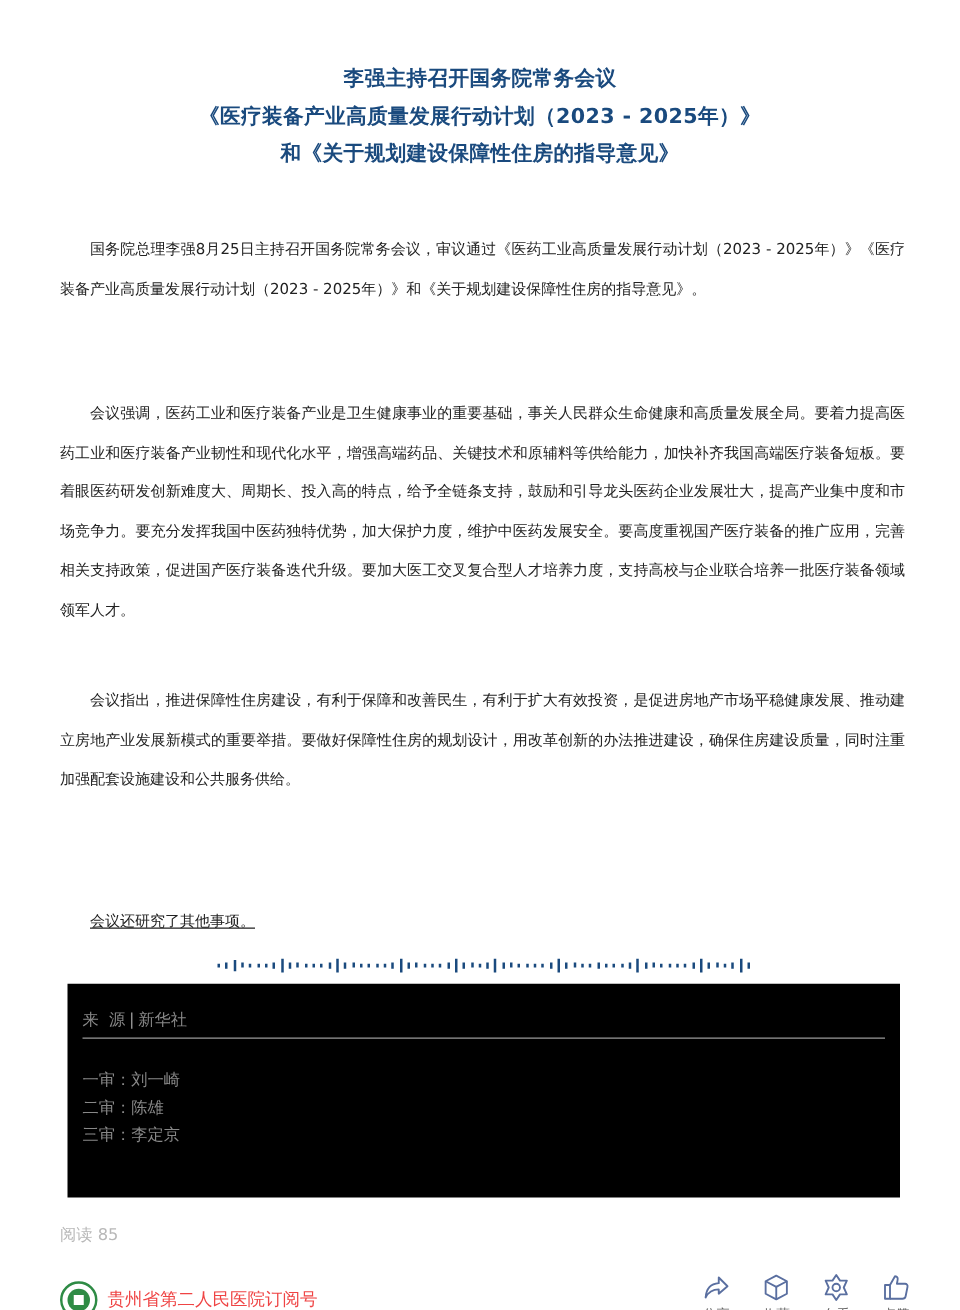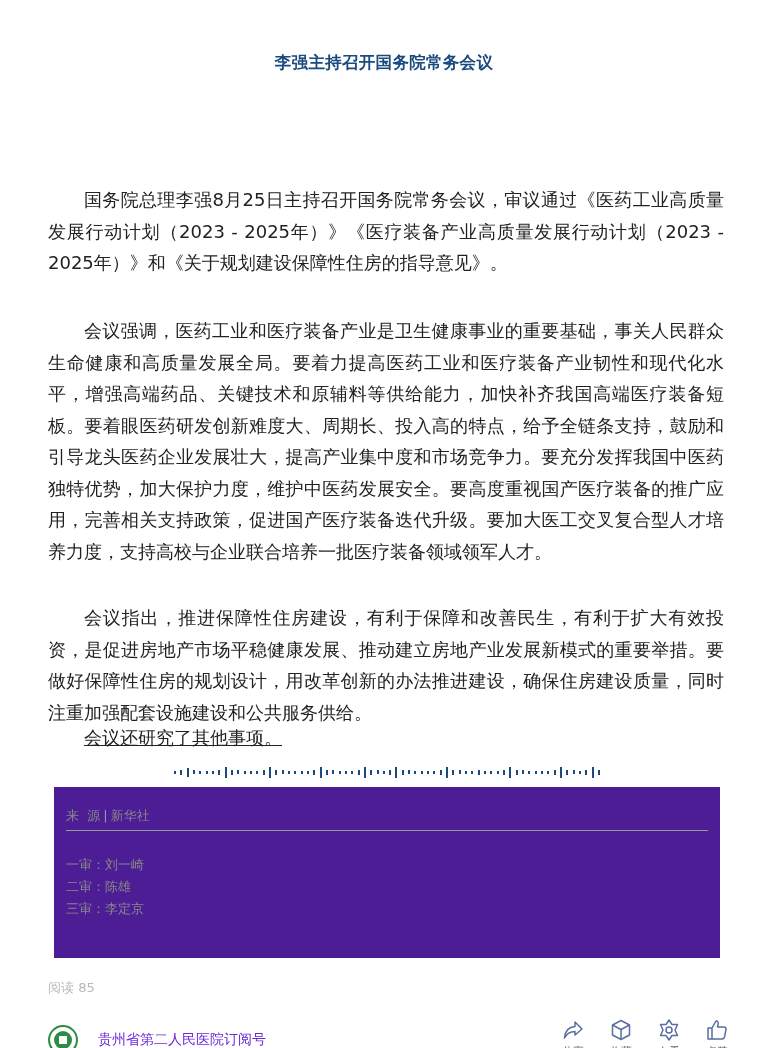--- a/index.html
+++ b/index.html
@@ -1,48 +1,50 @@
 <!DOCTYPE html>
 <html><head>
 <meta charset="utf-8">
 <style>
   html, body { margin:0; padding:0; background:#ffffff; }
   body { width:768px; height:1048px; overflow:hidden; position:relative;
          font-family:"DejaVu Sans","Liberation Sans",sans-serif; color:#222; }
   .title-block { position:absolute; top:48px; left:0; width:768px; text-align:center; }
   .title-line { color:#1a4a7e; font-weight:bold; font-size:16.5px; line-height:30px; letter-spacing:0.3px; }
-  .article { position:absolute; left:48px; width:676px; font-size:18px; line-height:31.5px; color:#222; text-align:justify; }
+  .article { position:absolute; left:48px; width:676px; font-size:12px; line-height:31.5px; color:#222; text-align:justify; }
   .para { margin:0; text-indent:2em; }
   .p1 { top:184px; }
   .p2 { top:315px; }
-  .p3 { top:602px; }
+  .p3 { top:545px; }
   .p4 { top:722px;text-decoration:underline; }
   .divider { position:absolute; top:766px; left:174px; width:426px; height:12px; display:flex; align-items:center; justify-content:space-between; }
   .divider span { display:block; background:#1a4a7e; width:2px; }
-  .src-box { position:absolute; top:787px; left:54px; width:666px; height:171px; background:#4c1d95; }
+  .src-box { position:absolute; top:787px; left:54px; width:666px; height:171px; background:#000000; }
   .src-line { position:absolute; top:20px; left:12px; font-size:13px; color:#888; }
   .src-line .bar { color:#999; margin:0 3px; }
   .src-rule { position:absolute; top:43px; left:12px; width:642px; height:1px; background:#999; }
   .rev { position:absolute; left:12px; font-size:13px; color:#888; line-height:22px; }
   .reads { position:absolute; top:979px; left:48px; font-size:13px; color:#b8b8b8; }
   .account { position:absolute; top:1025px; left:48px; display:flex; align-items:center; }
   .logo { width:30px; height:30px; border-radius:50%; border:2px solid #2e8b45; box-sizing:border-box; display:flex; align-items:center; justify-content:center; background:#fff; }
   .logo-inner { width:18px; height:18px; border-radius:50%; background:#2e8b45; display:flex; align-items:center; justify-content:center; }
   .logo-house { width:8px; height:8px; background:#fff; }
-  .acct-name { margin-left:20px; font-size:14px; color:#6d28d9; }
+  .acct-name { margin-left:8px; font-size:14px; color:#ef4444; }
   .actions { position:absolute; top:1018px; left:558px; display:flex; gap:18px; }
   .action { width:30px; display:flex; flex-direction:column; align-items:center; }
   .action svg { width:24px; height:24px; }
   .action-label { font-size:11px; color:#666; margin-top:2px; height:8px; overflow:hidden; }
 </style>
 </head>
 <body>
 
 <div class="title-block">
   <div class="title-line">李强主持召开国务院常务会议</div>
+  <div class="title-line">《医疗装备产业高质量发展行动计划（2023 - 2025年）》</div>
+  <div class="title-line">和《关于规划建设保障性住房的指导意见》</div>
 </div>
 
 <div class="article p1">
   <p class="para">国务院总理李强8月25日主持召开国务院常务会议，审议通过《医药工业高质量发展行动计划（2023 - 2025年）》《医疗装备产业高质量发展行动计划（2023 - 2025年）》和《关于规划建设保障性住房的指导意见》。</p>
 </div>
 <div class="article p2">
   <p class="para">会议强调，医药工业和医疗装备产业是卫生健康事业的重要基础，事关人民群众生命健康和高质量发展全局。要着力提高医药工业和医疗装备产业韧性和现代化水平，增强高端药品、关键技术和原辅料等供给能力，加快补齐我国高端医疗装备短板。要着眼医药研发创新难度大、周期长、投入高的特点，给予全链条支持，鼓励和引导龙头医药企业发展壮大，提高产业集中度和市场竞争力。要充分发挥我国中医药独特优势，加大保护力度，维护中医药发展安全。要高度重视国产医疗装备的推广应用，完善相关支持政策，促进国产医疗装备迭代升级。要加大医工交叉复合型人才培养力度，支持高校与企业联合培养一批医疗装备领域领军人才。</p>
 </div>
 <div class="article p3">
   <p class="para">会议指出，推进保障性住房建设，有利于保障和改善民生，有利于扩大有效投资，是促进房地产市场平稳健康发展、推动建立房地产业发展新模式的重要举措。要做好保障性住房的规划设计，用改革创新的办法推进建设，确保住房建设质量，同时注重加强配套设施建设和公共服务供给。</p>

